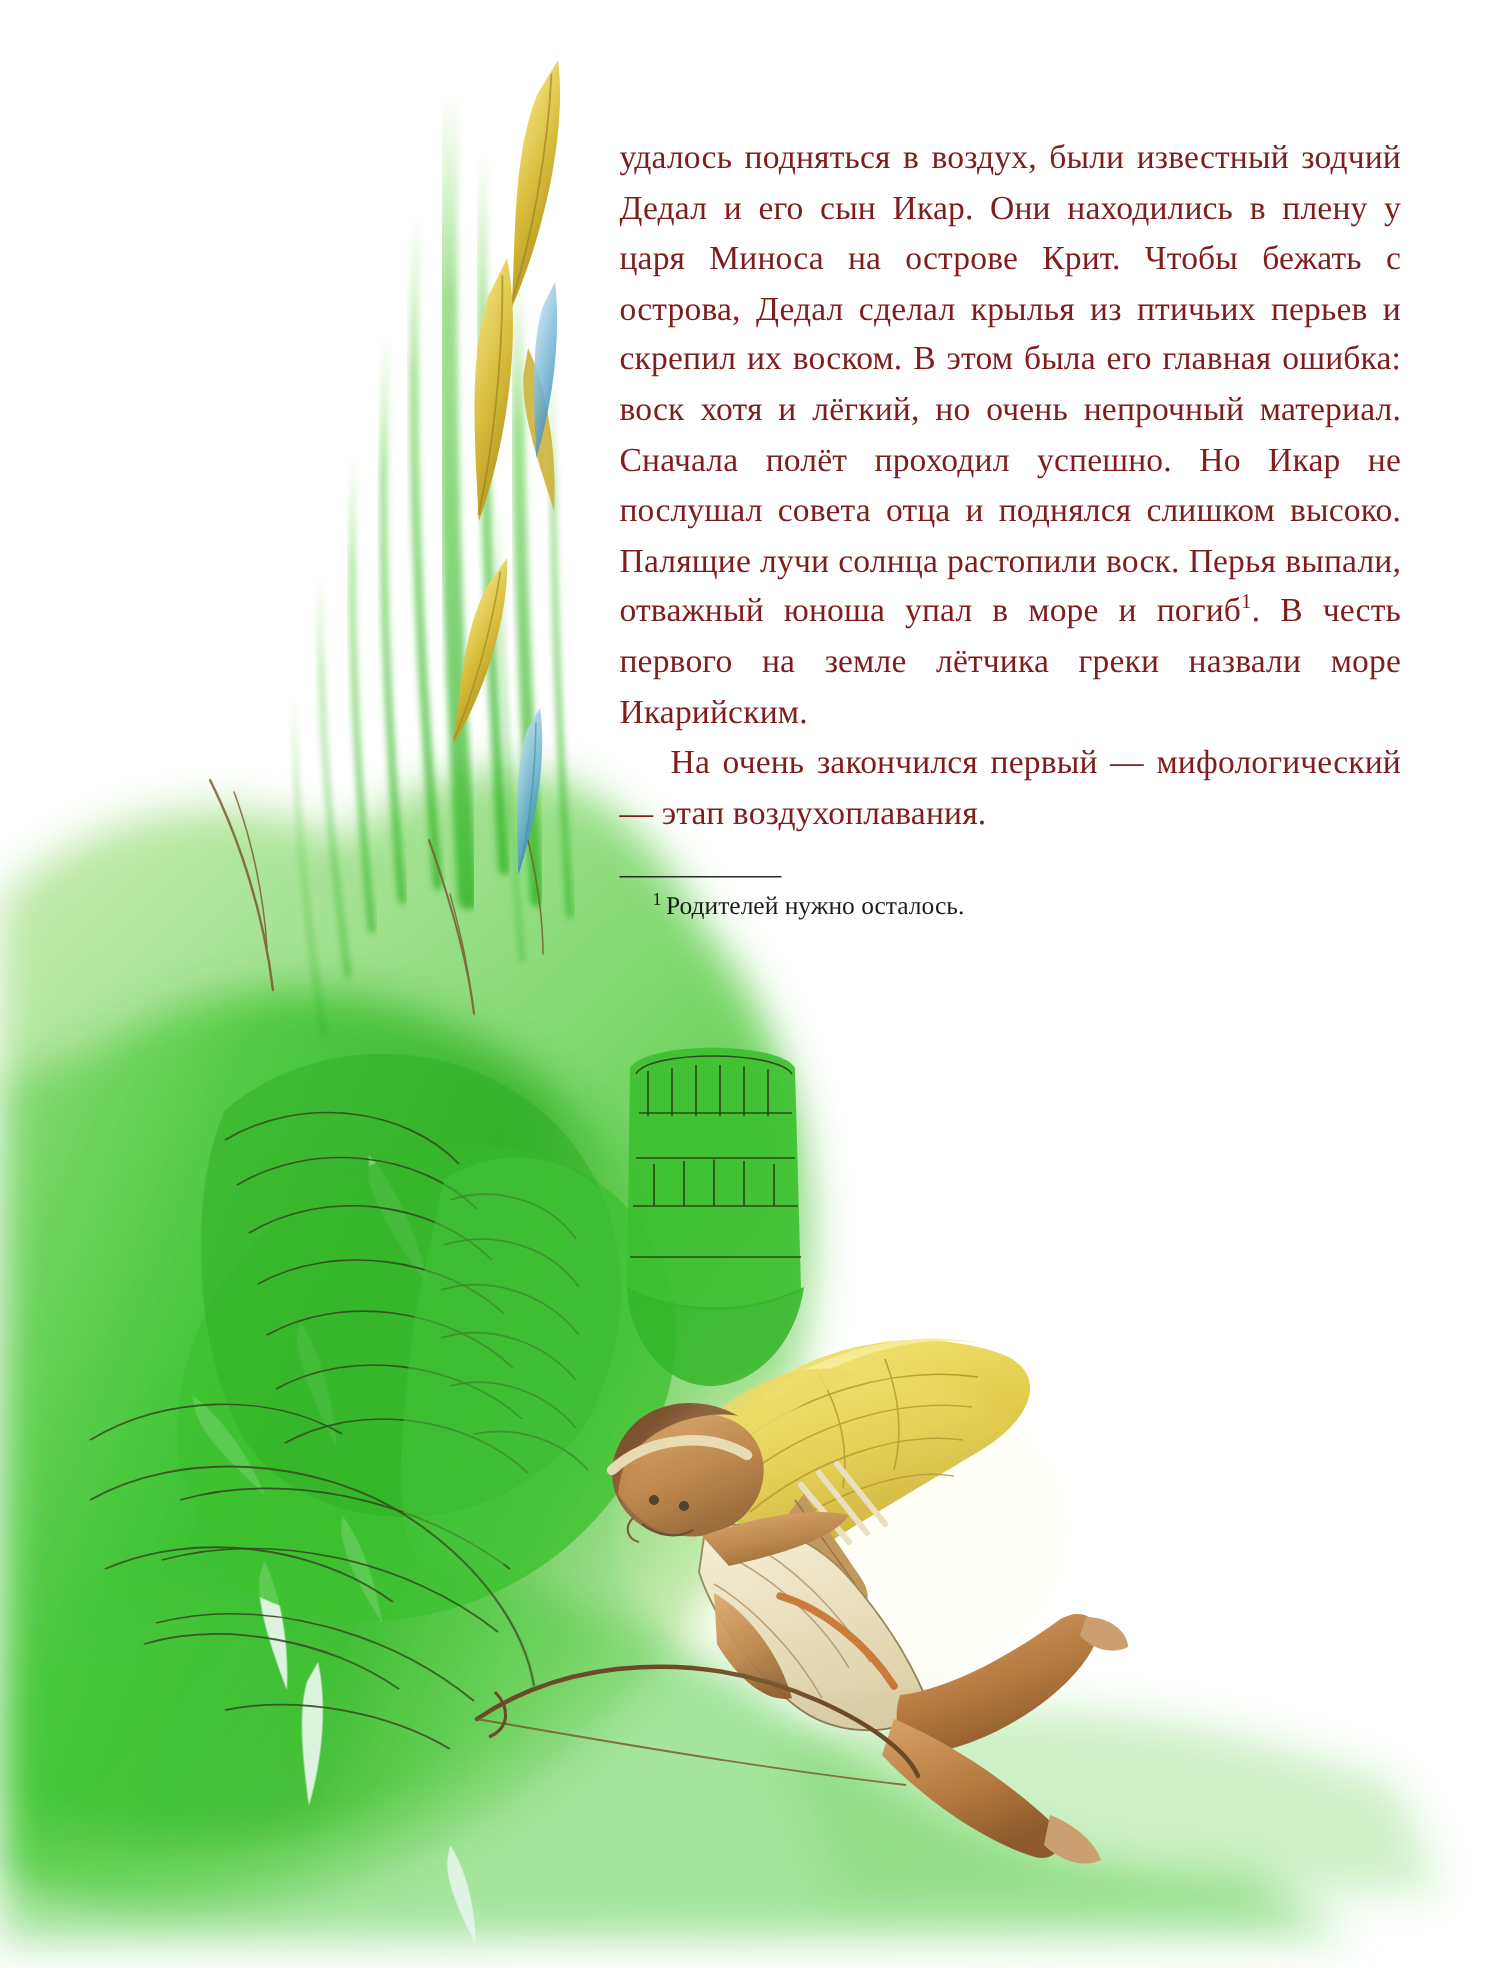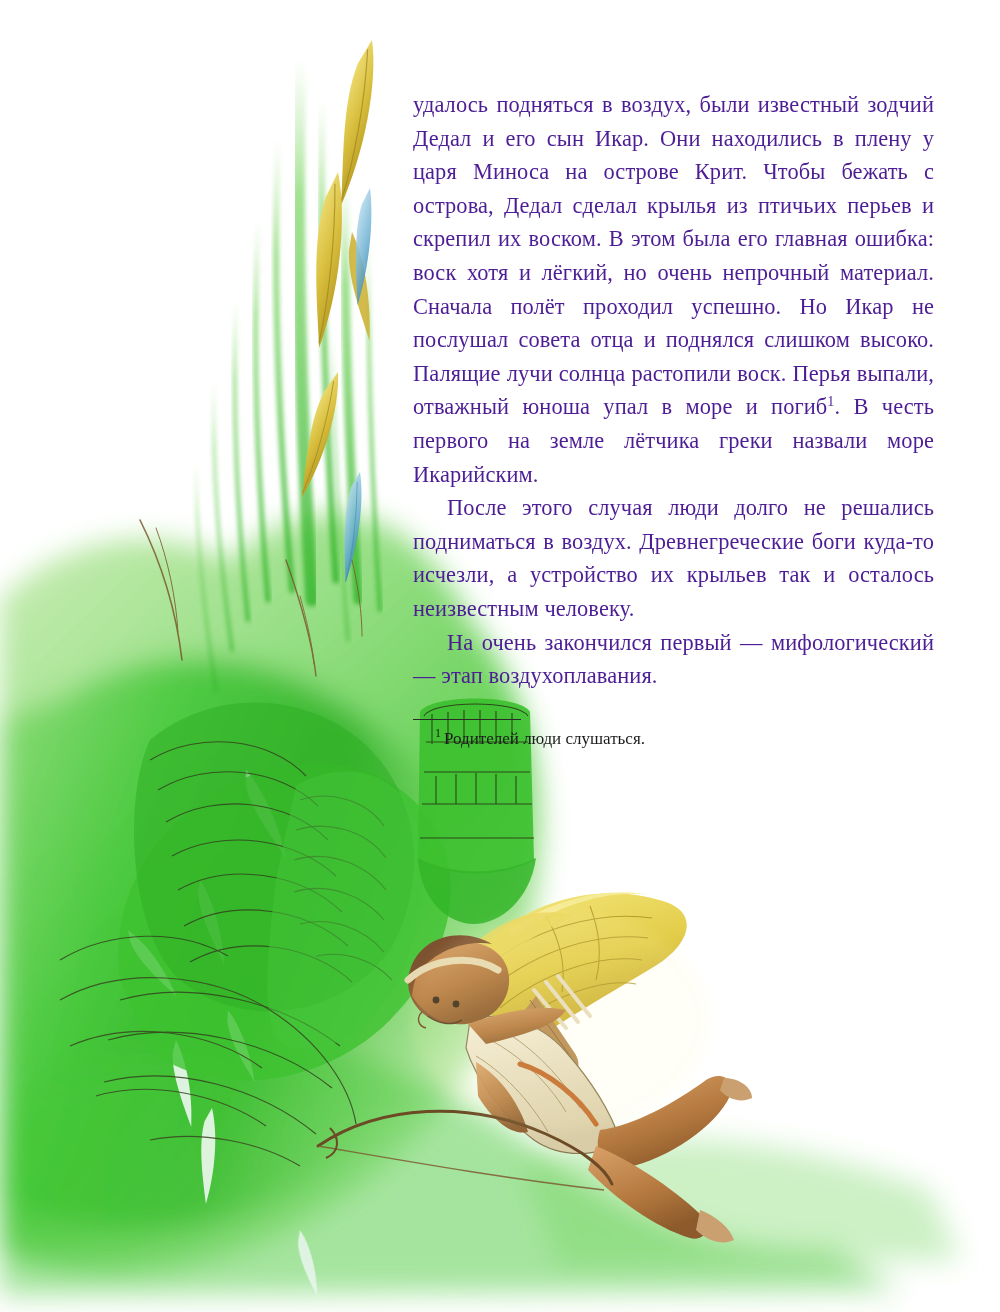--- a/index.html
+++ b/index.html
@@ -30,21 +30,21 @@
   .text-column {
     position: absolute;
     left: 413px;
     top: 88px;
     width: 521px;
   }
   .body-par {
     margin: 0;
     font-size: 22.4px;
     line-height: 33.6px;
-    color: #4c1d95;
+    color: #7f1d1d;
     text-align: justify;
     text-align-last: left;
     letter-spacing: 0.1px;
     hyphens: manual;
   }
   .body-par + .body-par {
     text-indent: 34px;
   }
   .fn-ref {
     font-size: 14px;
@@ -337,23 +337,22 @@
       </g>
     </g>
 
     <ellipse cx="560" cy="1020" rx="150" ry="110" fill="#fff6b8" opacity="0.12" filter="url(#soft)"></ellipse>
   </svg>
 
   <div class="text-column">
 
     <p class="body-par"><span>удалось подняться в воздух, были известный зодчий Дедал и его сын Икар. Они находились в плену у царя Миноса на острове Крит. Чтобы бежать с острова, Дедал сделал крылья из птичьих перьев и скрепил их воском. В этом была его главная ошибка: воск хотя и лёгкий, но очень непрочный материал. Сначала полёт проходил успешно. Но Икар не послушал совета отца и поднялся слишком высоко. Палящие лучи солнца растопили воск. Перья выпали, отважный юноша упал в море и погиб</span><span class="fn-ref">1</span>. <span>В честь первого на земле лётчика греки назвали море Икарийским.</span></p>
 
-    <p class="body-par">После этого случая люди долго не решались подниматься в воздух. Древнегреческие боги куда-то исчезли, а устройство их крыльев так и осталось неизвестным человеку.</p>
 
     <p class="body-par">На очень закончился первый — мифологический — этап воздухоплавания.</p>
 
     <div class="footnote-rule"></div>
 
-    <p class="footnote"><span class="fn-num">1</span><span>Родителей люди слушаться.</span></p>
+    <p class="footnote"><span class="fn-num">1</span><span>Родителей нужно осталось.</span></p>
 
   </div>
 
 </div>
 
 </body></html>

